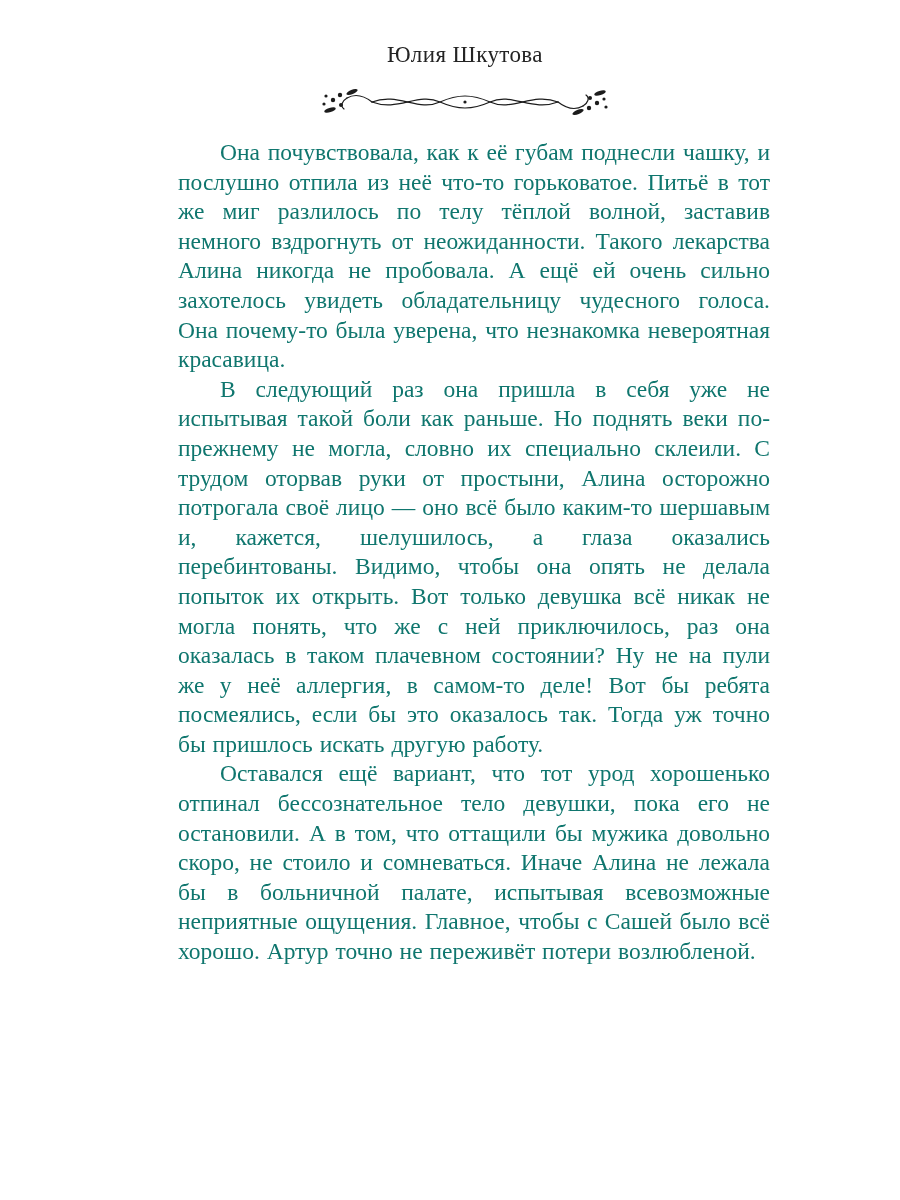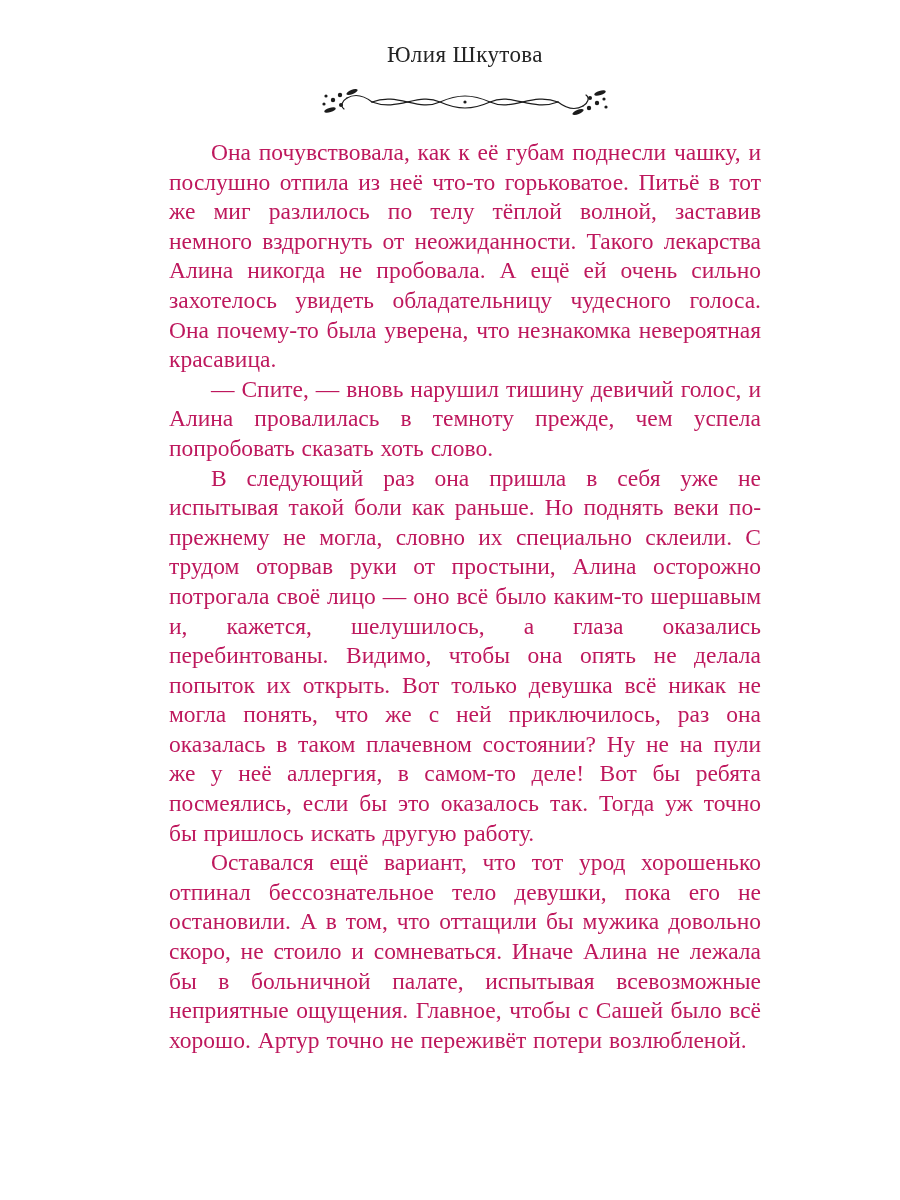--- a/index.html
+++ b/index.html
@@ -35,26 +35,26 @@
     position: absolute;
     top: 84px;
     left: 0;
     width: 100%;
     text-align: center;
     line-height: 0;
   }
   .body-text {
     position: absolute;
     top: 138px;
-    left: 146px;
+    left: 155px;
     width: 592px;
     font-size: 23.5px;
     line-height: 29.6px;
     text-align: justify;
-    color: #be185d;
+    color: #0f766e;
     word-spacing: 1px;
   }
   .body-text p {
     margin: 0;
     padding: 0;
     text-indent: 42px;
   }
   .page-number {
     position: absolute;
     top: 1100px;
@@ -97,19 +97,18 @@
         <circle cx="306" cy="23" r="1.6"></circle>
         <ellipse cx="278" cy="28" rx="6" ry="2.2" transform="rotate(-22 278 28)"></ellipse>
         <ellipse cx="300" cy="9" rx="6" ry="2.2" transform="rotate(-18 300 9)"></ellipse>
         <circle cx="165" cy="18" r="1.6"></circle>
       </g>
     </svg>
   </div>
 
   <div class="body-text">
     <p>Она почувствовала, как к её губам поднесли чашку, и послушно отпила из неё что-то горьковатое. Питьё в тот же миг разлилось по телу тёплой волной, заставив немного вздрогнуть от неожиданности. Такого лекарства Алина никогда не пробовала. А ещё ей очень сильно захотелось увидеть обладательницу чудесного голоса. Она почему-то была уверена, что незнакомка невероятная красавица.</p>
-    <p>— Спите, — вновь нарушил тишину девичий голос, и Алина провалилась в темноту прежде, чем успела попробовать сказать хоть слово.</p>
     <p>В следующий раз она пришла в себя уже не испытывая такой боли как раньше. Но поднять веки по-прежнему не могла, словно их специально склеили. С трудом оторвав руки от простыни, Алина осторожно потрогала своё лицо — оно всё было каким-то шершавым и, кажется, шелушилось, а глаза оказались перебинтованы. Видимо, чтобы она опять не делала попыток их открыть. Вот только девушка всё никак не могла понять, что же с ней приключилось, раз она оказалась в таком плачевном состоянии? Ну не на пули же у неё аллергия, в самом-то деле! Вот бы ребята посмеялись, если бы это оказалось так. Тогда уж точно бы пришлось искать другую работу.</p>
     <p>Оставался ещё вариант, что тот урод хорошенько отпинал бессознательное тело девушки, пока его не остановили. А в том, что оттащили бы мужика довольно скоро, не стоило и сомневаться. Иначе Алина не лежала бы в больничной палате, испытывая всевозможные неприятные ощущения. Главное, чтобы с Сашей было всё хорошо. Артур точно не переживёт потери возлюбленой.</p>
   </div>
 
 
 </div>
 
 </body></html>

